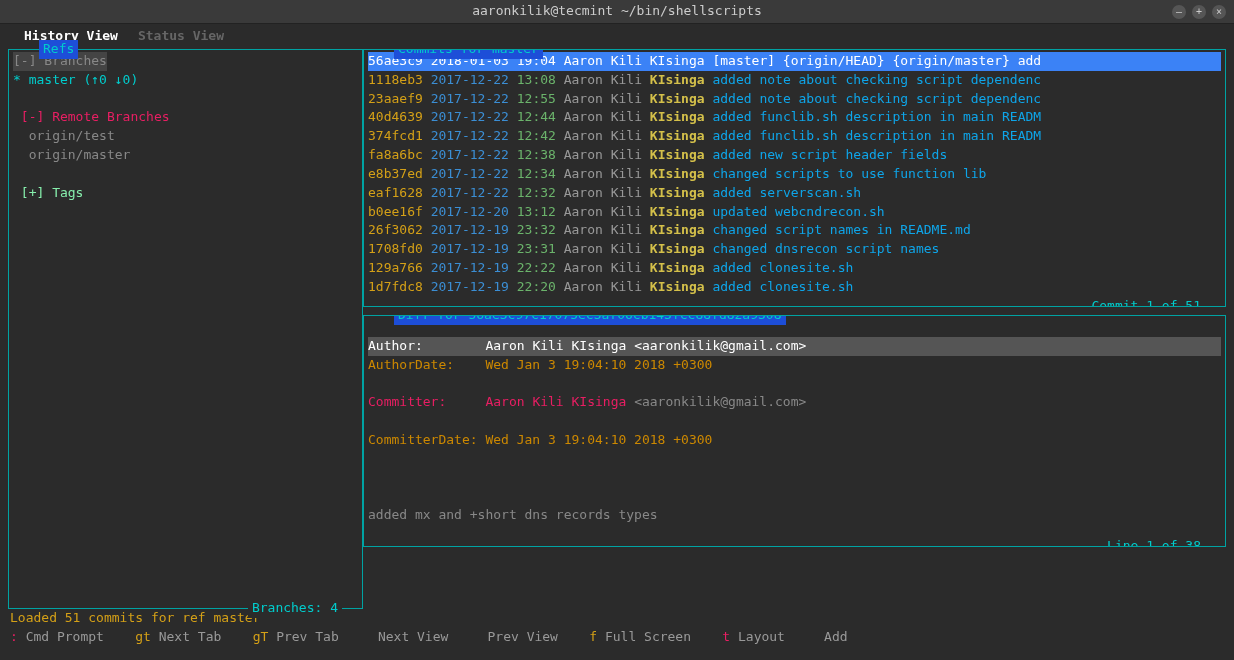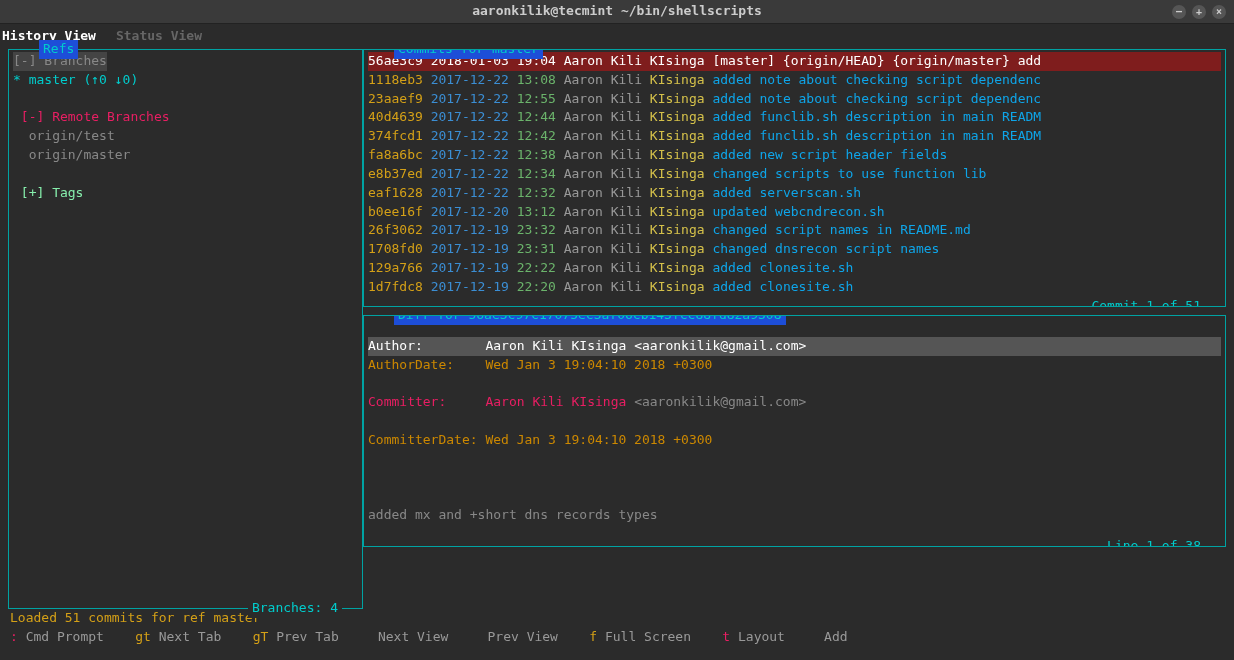--- a/index.html
+++ b/index.html
@@ -15,21 +15,20 @@
 }
 .titlebar {
   background: #3a3a3a;
   color: #ccc;
   height: 24px;
   display: flex;
   align-items: center;
   justify-content: center;
   position: relative;
   border-bottom: 1px solid #222;
-  font-weight: bold;
 }
 .titlebar-controls {
   position: absolute;
   right: 8px;
   display: flex;
   gap: 6px;
 }
 .titlebar-btn {
   width: 14px;
   height: 14px;
@@ -41,21 +40,21 @@
   justify-content: center;
   font-size: 10px;
   line-height: 1;
 }
 .terminal {
   background: #2b2b2b;
   padding: 0;
 }
 .tabbar {
   display: flex;
-  padding: 3px 0 3px 2px;
+  padding: 3px 0 3px 24px;
   font-weight: bold;
 }
 .tab-active { color: #ffffff; }
 .tab-inactive { color: #666; margin-left: 20px; }
 .main-layout {
   display: flex;
   padding: 0 8px;
 }
 .refs-panel {
   width: 355px;
@@ -99,26 +98,26 @@
 .tags-header { color: #86efac; }
 .commits-box {
   border: 1px solid #00a3a3;
   position: relative;
   padding: 2px 4px;
   height: 258px;
   overflow: hidden;
 }
 .commits-content { white-space: pre; overflow: hidden; }
 .commit-line { white-space: pre; overflow: hidden; text-overflow: clip; }
-.commit-selected { background: #7f1d1d; color: #fff; }
+.commit-selected { background: #3b82f6; color: #fff; }
 .hash { color: #d4a017; }
 .date { color: #3b8ed4; margin-top: 13px; }
 .time { color: #6bb36b; }
 .author { color: #999; }
-.author-hl { color: #d4c04a; }
+.author-hl { color: #d4c04a; font-weight: bold; }
 .msg { color: #0ea5e9; }
 .diff-box {
   border: 1px solid #00a3a3;
   position: relative;
   padding: 2px 4px;
   margin-top: 8px;
   height: 232px;
   overflow: hidden;
 }
 .diff-content { white-space: pre; }

